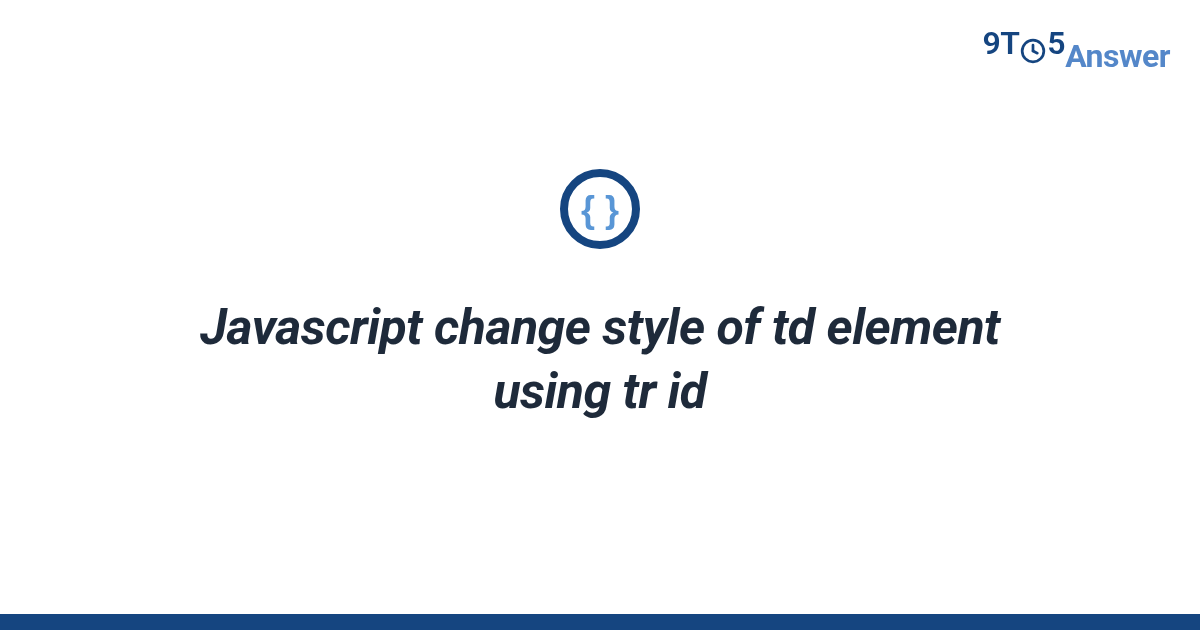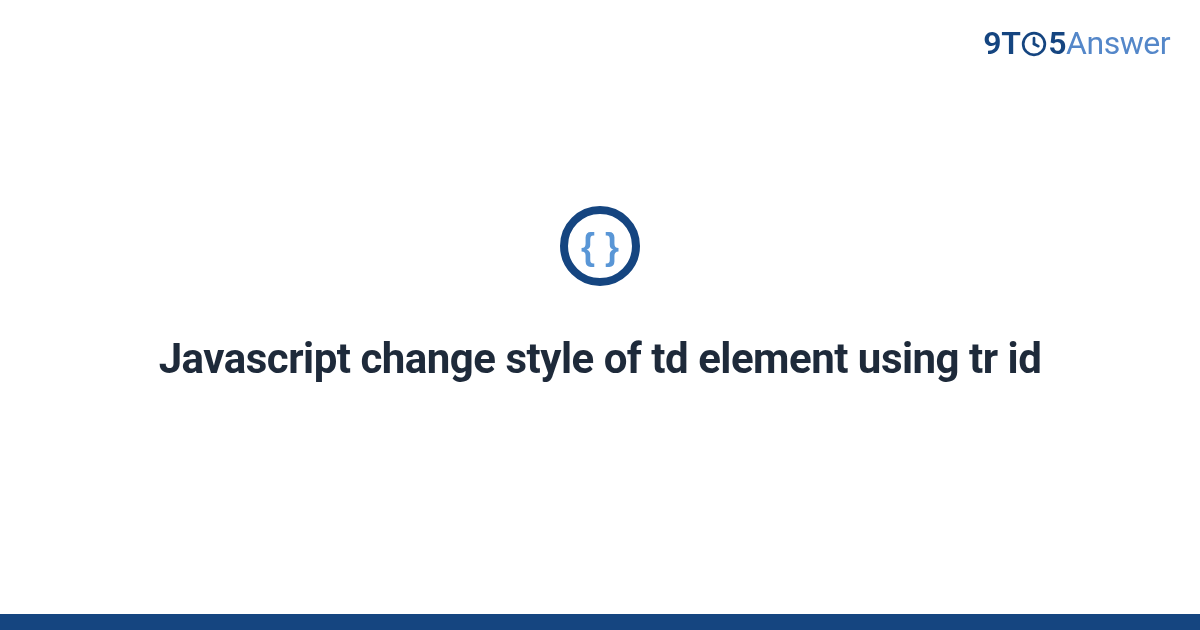--- a/index.html
+++ b/index.html
@@ -37,21 +37,22 @@
       width: 26px;
       height: 26px;
       vertical-align: middle;
       margin-top: 2px;
     }
     .logo-5 {
       color: #154580;
     }
     .logo-answer {
       color: #5487c9;
-      font-weight: 400;
+      font-weight: 700;
+      margin-top: 13px;
     }
     .content {
       position: absolute;
       top: 0;
       left: 0;
       right: 0;
       bottom: 0;
       display: flex;
       flex-direction: column;
       align-items: center;
@@ -62,27 +63,28 @@
     .badge-icon {
       margin-bottom: 44px;
       margin-top: -20px;
     }
     .badge-icon svg {
       width: 84px;
       height: 84px;
       display: block;
     }
     .title {
-      font-size: 42px;
+      font-size: 50px;
       font-weight: 700;
       color: #1e2a3a;
       text-align: center;
       line-height: 1.28;
       max-width: 900px;
       letter-spacing: -0.5px;
+      font-style: italic;
     }
     .footer-bar {
       position: absolute;
       bottom: 0;
       left: 0;
       right: 0;
       height: 16px;
       background: #154580;
     }
   </style>

